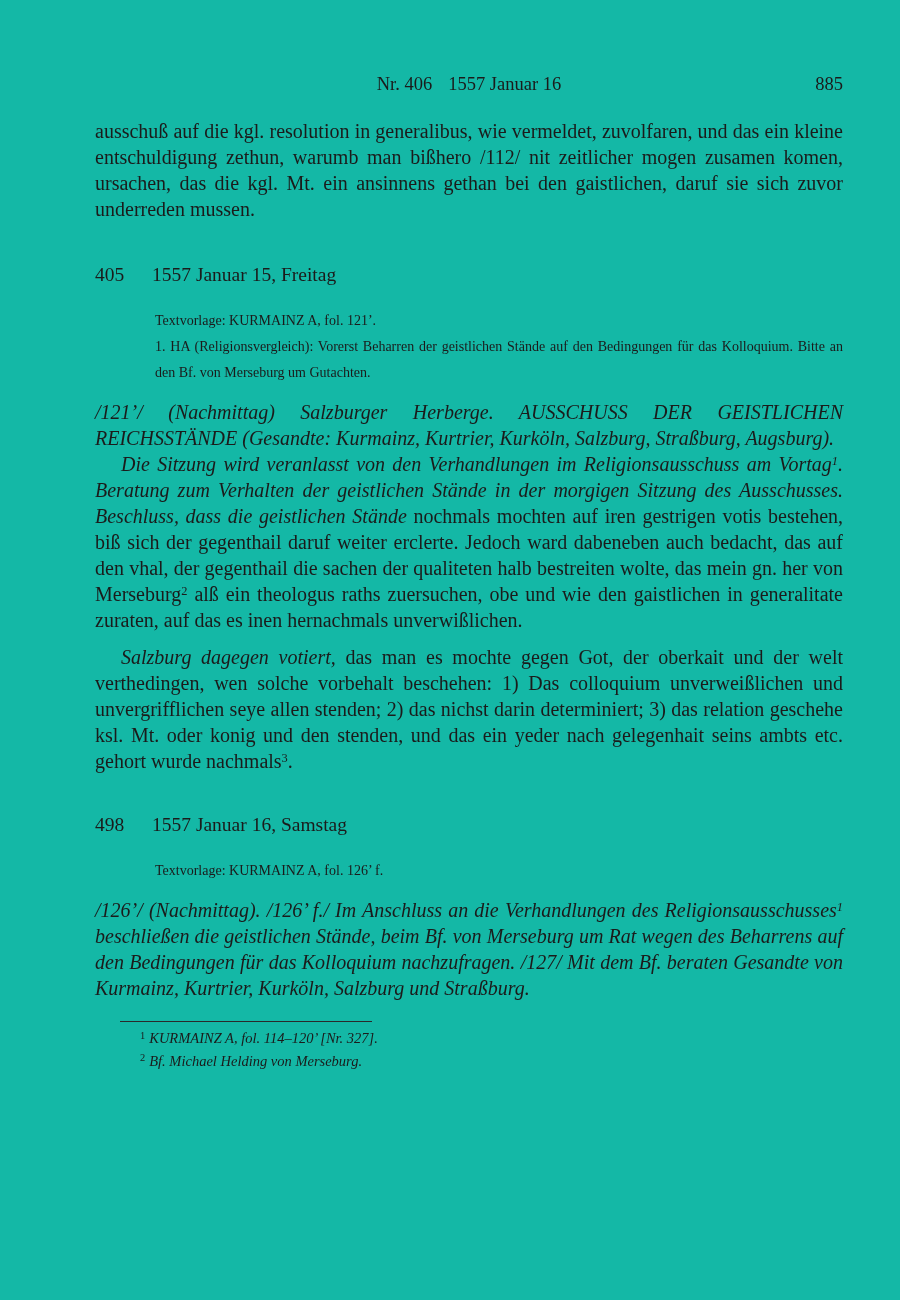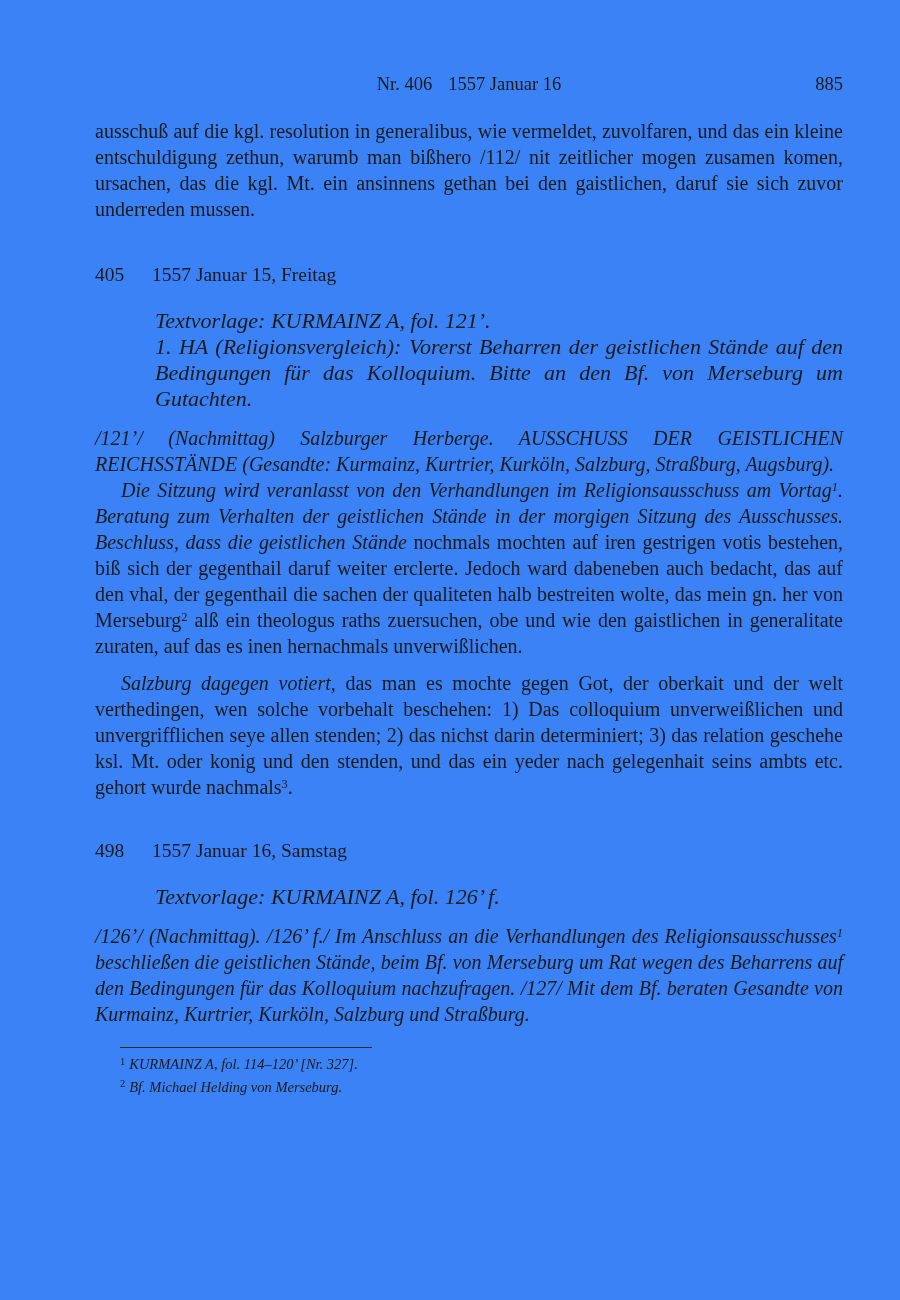--- a/index.html
+++ b/index.html
@@ -6,21 +6,21 @@
     margin: 0;
     padding: 0;
     background: #f4f3f0;
     font-family: "Liberation Serif", "DejaVu Serif", serif;
   }
   .page {
     position: relative;
     width: 900px;
     height: 1300px;
     margin: 0 auto;
-    background: #3b82f6;
+    background: #14b8a6;
     color: #1b1b1b;
     box-sizing: border-box;
     padding: 72px 57px 0 95px;
     overflow: hidden;
   }
   
   .running-header {
     position: relative;
     font-size: 18.5px;
     line-height: 24px;
@@ -55,37 +55,37 @@
   .section-heading {
     margin: 38px 0 20px 0;
     font-size: 19.5px;
     line-height: 26px;
     font-weight: normal;
   }
   .sec-num { display: inline-block; width: 57px; }
   
   .source-note {
     margin: 0 0 13px 60px;
-    font-size: 22px;
+    font-size: 14px;
     line-height: 26px;
-    font-style: italic;
     text-align: justify;
   }
   
   .footnotes { margin-left: 25px; }
   .footnotes.first { margin-top: 20px; }
   .footnotes.second { margin-top: 9px; }
   .fn-rule {
     width: 252px;
     border-top: 1.6px solid #2a2a2a;
     margin-bottom: 6px;
   }
   .fn-line {
     font-size: 14.5px;
     line-height: 20.5px;
+    margin-left: 20px;
   }
   .fn-num {
     font-size: 0.72em;
     position: relative;
     top: -0.42em;
     margin-right: 4px;
   }
   .fn-text { font-style: italic; }
 </style>
 </head>

